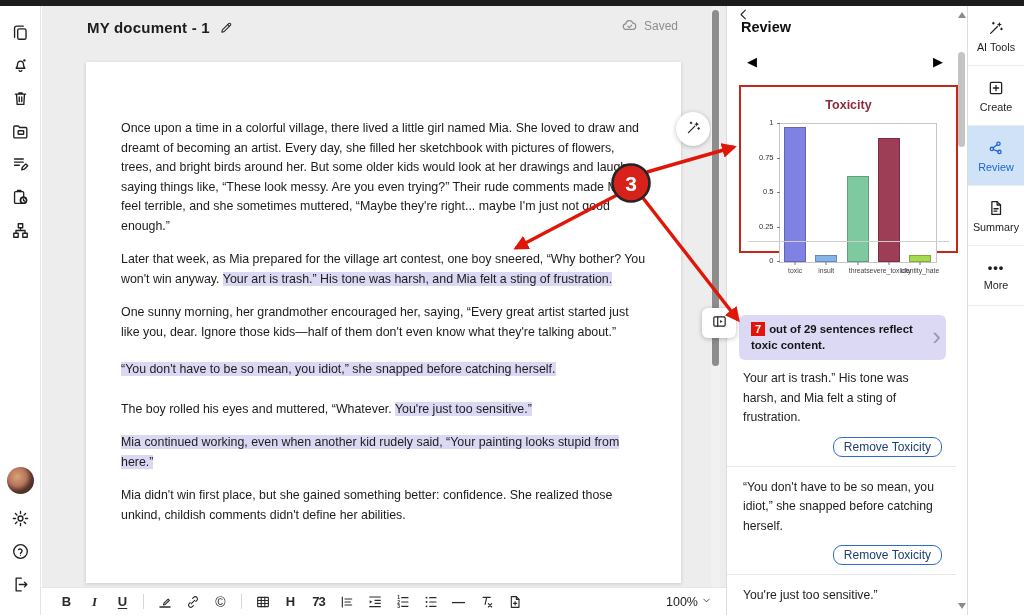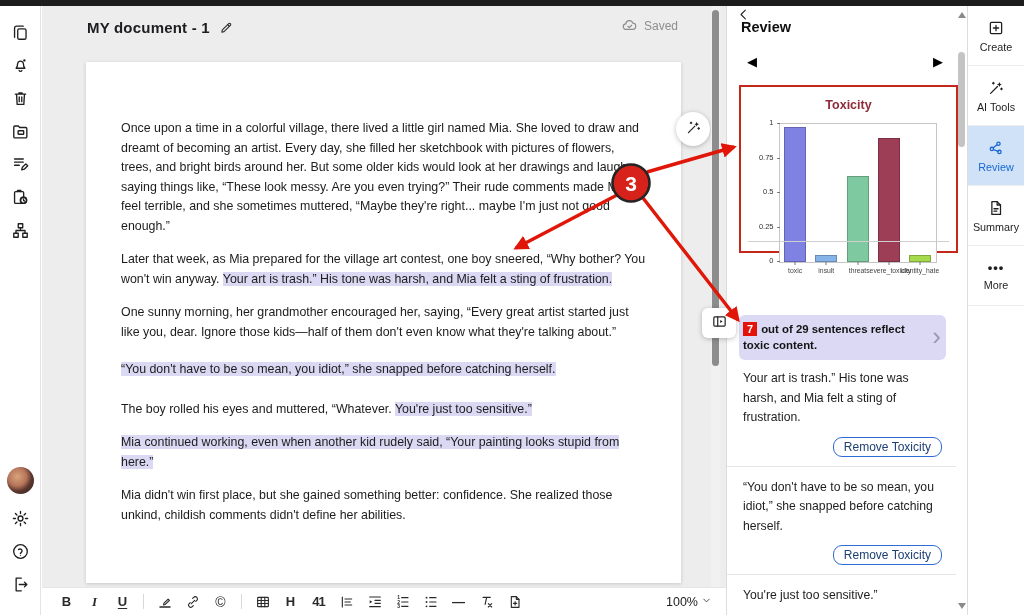--- a/index.html
+++ b/index.html
@@ -74,21 +74,21 @@
   .ylab{position:absolute;right:5px;font-size:7.5px;color:#333;}
   .plot{position:relative;width:156px;height:138px;border:1px solid #c6c6c6;background:#fff;margin-right:8px;}
   .bar{position:absolute;bottom:0;width:22px;border:1px solid rgba(0,0,0,.22);box-sizing:border-box;}
   .ytick{position:absolute;left:-3px;width:3px;height:1px;background:#777;}
   .xtick{position:absolute;top:100%;width:1px;height:3px;background:#777;transform:translateX(-50%);}
   .xlab{position:absolute;top:calc(100% + 5px);font-size:6.8px;color:#444;white-space:nowrap;
         transform:translateX(-50%);}
   .card-hr{position:absolute;left:7px;right:7px;bottom:9px;border-top:1px solid #cfcfcf;}
 
   .banner{position:absolute;left:12px;top:309px;width:207px;background:var(--banner-bg);
-          border-radius:6px;padding:7px 22px 7px 4px;box-sizing:border-box;cursor:pointer;}
+          border-radius:6px;padding:7px 22px 7px 12px;box-sizing:border-box;cursor:pointer;}
   .banner-inner{font-size:11.4px;font-weight:bold;color:#141414;line-height:15.5px;}
   .count-box{display:inline-block;background:var(--count-bg);color:#fff;font-weight:bold;
              font-size:11px;padding:0 4px;margin-right:4px;line-height:14px;}
   .banner-chev{position:absolute;right:5px;top:50%;transform:translateY(-56%);font-size:26px;
                color:#9a9aae;}
 
   .rv-items{position:absolute;left:0;top:352px;width:229px;}
   .rv-item{padding:11px 12px 9px 16px;}
   .rv-item + .rv-item{border-top:1px solid #e6e6e6;}
   .rv-text{font-size:12.2px;line-height:19.5px;color:#1d1d1d;}
@@ -282,21 +282,21 @@
         <span class="tb-btn">
           <svg viewBox="0 0 24 24" width="16" height="16" fill="none" stroke="currentColor" stroke-width="1.7" stroke-linecap="round" stroke-linejoin="round">
             <rect x="4" y="5" width="16" height="14" rx="1"></rect>
             <path d="M4 9.7h16M4 14.3h16M9.3 5v14M14.7 5v14"></path>
           </svg>
         </span>
         <span class="tb-btn">
           <b>H</b>
         </span>
         <span class="tb-btn">
-          <b style="letter-spacing:-1px">41</b>
+          <b style="letter-spacing:-1px">73</b>
         </span>
         <span class="tb-btn">
           <svg viewBox="0 0 24 24" width="16" height="16" fill="none" stroke="currentColor" stroke-width="1.7" stroke-linecap="round" stroke-linejoin="round">
             <path d="M5 4.5v15M9 7.5h10M9 12h8M9 16.5h10"></path>
           </svg>
         </span>
         <span class="tb-btn">
           <svg viewBox="0 0 24 24" width="16" height="16" fill="none" stroke="currentColor" stroke-width="1.7" stroke-linecap="round" stroke-linejoin="round">
             <path d="M4 4.5h16M12 9.5h8M12 14h8M4 19h16"></path>
             <path d="M4 9.2l4 2.6-4 2.6z" fill="currentColor" stroke="none"></path>
@@ -414,35 +414,35 @@
     <div class="ps-up"></div>
     <div class="ps-thumb"></div>
     <div class="ps-down"></div>
   </div>
 </div>
 
 <div class="right-sb" id="right-tabs">
     <div class="tab">
       <span class="ic">
         <svg viewBox="0 0 24 24" width="18" height="18" fill="none" stroke="currentColor" stroke-width="1.7" stroke-linecap="round" stroke-linejoin="round">
-          <rect x="4.5" y="4.5" width="15" height="15" rx="1.5"></rect>
-          <path d="M12 8.5v7M8.5 12h7"></path>
-        </svg>
-      </span>
-      <span class="lb">Create</span>
-    </div>
-    <div class="tab">
-      <span class="ic">
-        <svg viewBox="0 0 24 24" width="18" height="18" fill="none" stroke="currentColor" stroke-width="1.7" stroke-linecap="round" stroke-linejoin="round">
           <path d="M4.8 19.2L14 10"></path>
           <path d="M16.5 4l1 2.3 2.3 1-2.3 1-1 2.3-1-2.3-2.3-1 2.3-1z" fill="currentColor" stroke="none"></path>
           <path d="M8.5 4.5v2M7.5 5.5h2M19.3 12.3v2M18.3 13.3h2"></path>
         </svg>
       </span>
       <span class="lb">AI Tools</span>
+    </div>
+    <div class="tab">
+      <span class="ic">
+        <svg viewBox="0 0 24 24" width="18" height="18" fill="none" stroke="currentColor" stroke-width="1.7" stroke-linecap="round" stroke-linejoin="round">
+          <rect x="4.5" y="4.5" width="15" height="15" rx="1.5"></rect>
+          <path d="M12 8.5v7M8.5 12h7"></path>
+        </svg>
+      </span>
+      <span class="lb">Create</span>
     </div>
     <div class="tab active">
       <span class="ic">
         <svg viewBox="0 0 24 24" width="18" height="18" fill="none" stroke="currentColor" stroke-width="1.7" stroke-linecap="round" stroke-linejoin="round">
           <circle cx="6.5" cy="13.2" r="2.2"></circle>
           <circle cx="15.3" cy="6.3" r="2.2"></circle>
           <circle cx="16.6" cy="17.2" r="2.2"></circle>
           <path d="M8.4 11.7l5-3.9M8.7 14l5.8 2.5"></path>
         </svg>
       </span>

